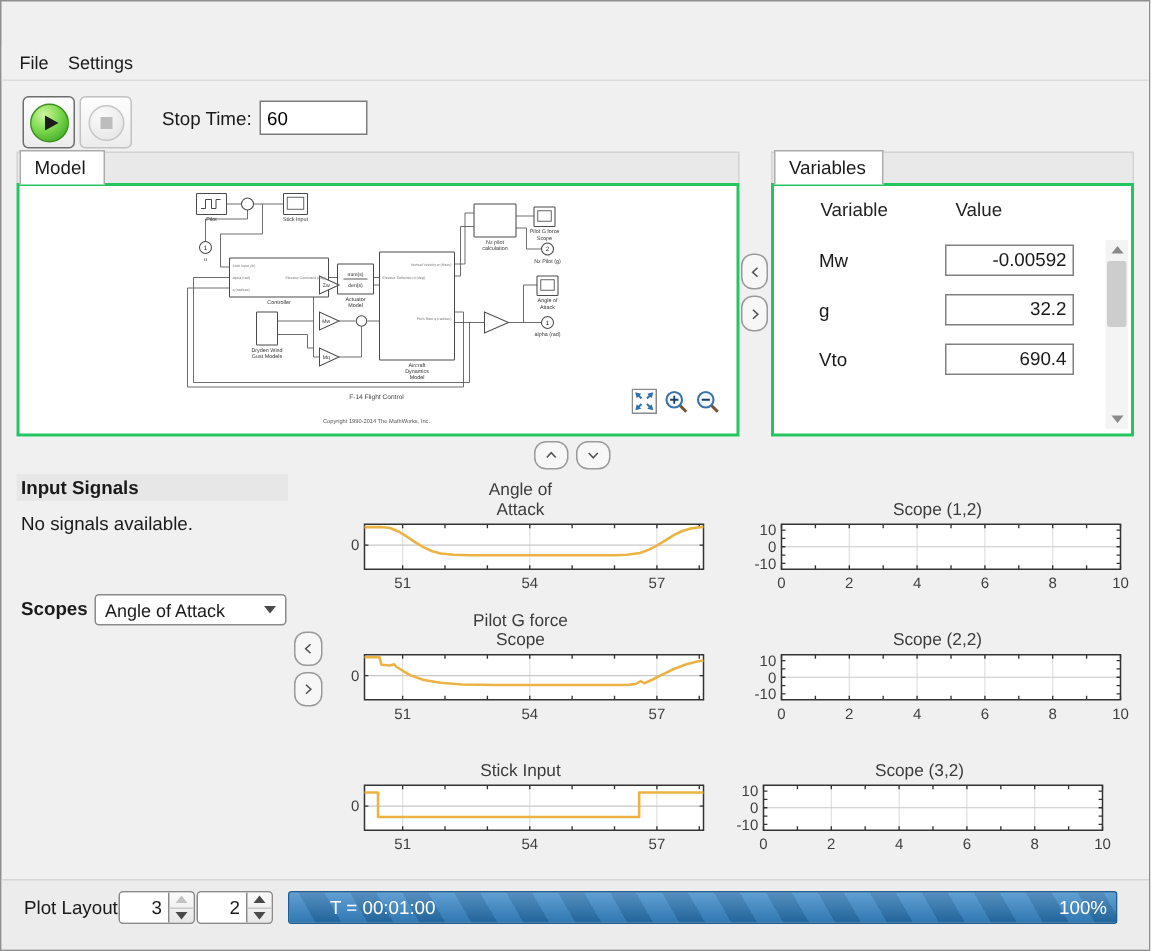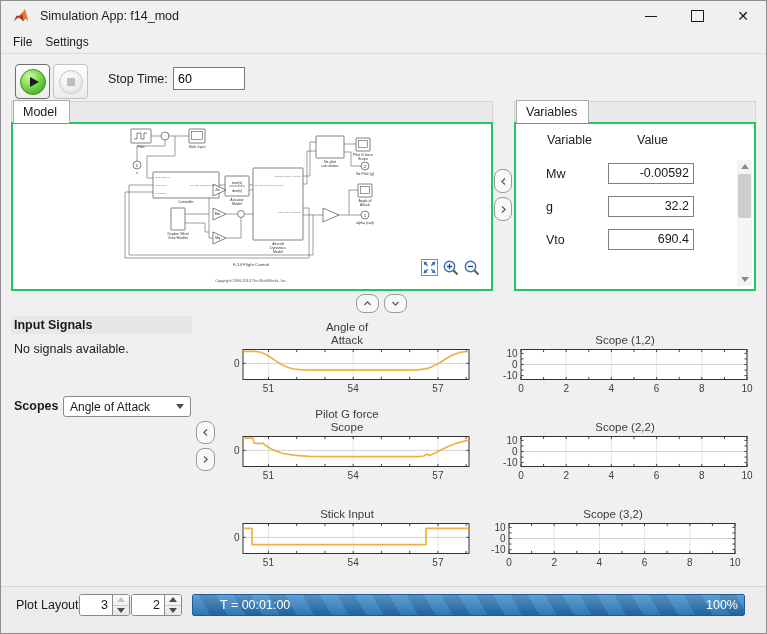--- a/index.html
+++ b/index.html
@@ -44,21 +44,21 @@
   #model-tab{left:12px;top:99px;width:57px;}
   #model-body{left:10px;top:121px;width:482px;height:169px;}
   #vars-tabstrip{left:513px;top:100px;width:242px;}
   #vars-tab{left:515px;top:99px;width:73px;}
   #vars-body{left:513px;top:121px;width:242px;height:169px;}
   .vars-colhdr{position:absolute;top:9px;font-size:12.5px;color:#222;}
   #vars-col1{left:31px;} #vars-col2{left:121px;}
   #vars-rows{position:absolute;left:0;top:33px;right:18px;}
   .var-row{height:33px;display:flex;align-items:center;}
   .var-name{margin-left:30px;font-size:12.5px;}
-  .var-value{margin-left:auto;margin-right:42px;width:80px;height:19px;border:1px solid #808080;background:#fff;
+  .var-value{margin-left:auto;margin-right:20px;width:80px;height:19px;border:1px solid #808080;background:#fff;
     text-align:right;padding-right:4px;line-height:19px;font-size:12.5px;}
   .vscrollbar{position:absolute;right:2px;top:36px;bottom:3px;width:15px;background:#f4f4f4;}
   .vs-btn{position:absolute;left:0;width:15px;height:13px;display:flex;align-items:center;justify-content:center;}
   .vs-up{top:0;} .vs-down{bottom:0;}
   .tri-up-sm{width:0;height:0;border-left:4px solid transparent;border-right:4px solid transparent;border-bottom:5px solid #8a8a8a;}
   .tri-dn-sm{width:0;height:0;border-left:4px solid transparent;border-right:4px solid transparent;border-top:5px solid #8a8a8a;}
   .vs-thumb{position:absolute;left:1px;top:14px;width:13px;height:44px;background:#cdcdcd;border-radius:2px;}
   
   .chev-btn{position:absolute;border:1px solid #9a9a9a;border-radius:8px;background:#f7f7f7;
     display:flex;align-items:center;justify-content:center;z-index:4;}
@@ -108,39 +108,20 @@
     background-image:linear-gradient(rgba(255,255,255,.22),rgba(0,0,0,.10)),
       repeating-linear-gradient(60deg,#3585c6 0px,#3585c6 15px,#2570ad 15px,#2570ad 30px);padding-left:19px;}
   .progress-text{color:#fff;font-size:12.5px;margin-left:8px;}
   .progress-pct{color:#fff;font-size:12.5px;margin-left:auto;margin-right:6px;}
 </style>
 </head>
 <body>
 
 <div class="window">
 
-  <div class="titlebar">
-    <svg class="app-icon" viewBox="0 0 17 16">
-      <polygon points="1,13 5.5,9.5 7.5,11 9,5 6,8 3.5,7.5" fill="#b33a2a"></polygon>
-      <polygon points="9,5 12,1 15.5,13 12.5,10.5 10.5,13.5 8,10.8" fill="#e8762c"></polygon>
-      <polygon points="9,5 10.5,13.5 8,10.8 7.5,11" fill="#8e2d20"></polygon>
-    </svg>
-    <span class="title-text">Simulation App: f14_mod</span>
-    <div class="win-controls">
-      <div class="win-btn">
-          <span class="min-glyph"></span>
-        </div>
-      <div class="win-btn">
-          <span class="max-glyph"></span>
-        </div>
-      <div class="win-btn">
-          <span class="close-glyph">✕</span>
-        </div>
-    </div>
-  </div>
 
   <div class="menubar">
     <span class="menu-item">File</span>
     <span class="menu-item">Settings</span>
   </div>
 
   <div class="tool-btn play-btn">
     <div class="play-circle">
         <div class="play-tri"></div>
       </div>

